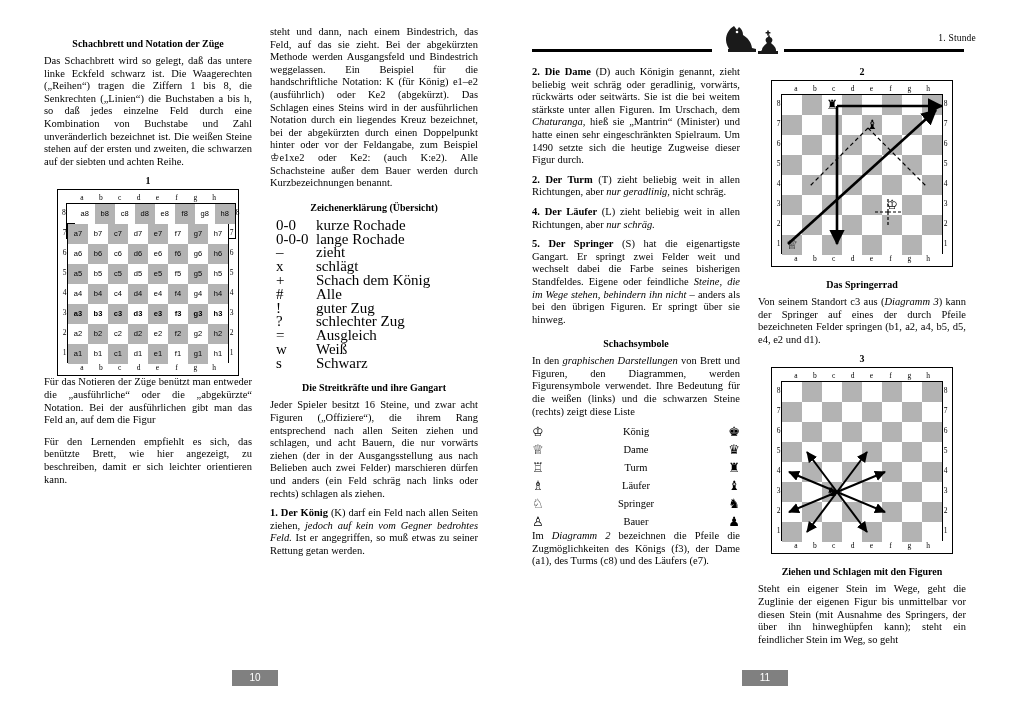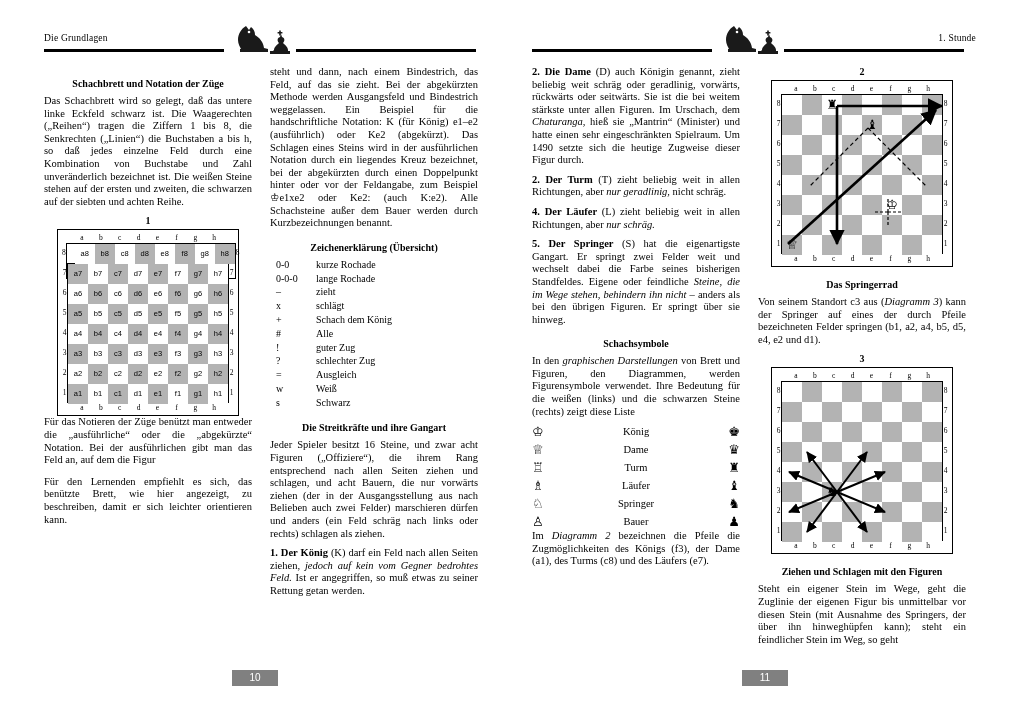--- a/index.html
+++ b/index.html
@@ -37,21 +37,21 @@
   p { margin:0 0 0 0; font-size:10.5px; line-height:12.6px; text-align:justify; hyphens:auto; }
   p + p { margin-top:7px; }
   h3.sub {
     font-size:10px; font-weight:bold; text-align:center;
     margin:11px 0 5px 0; line-height:13px;
   }
   i, em { font-style:italic; }
   b { font-weight:bold; }
 
   
-  .legend { width:100%; border-collapse:collapse; font-size:10px; margin-top:2px; }
+  .legend { width:100%; border-collapse:collapse; font-size:15px; margin-top:2px; }
   .legend td { padding:0 0 1.4px 0; vertical-align:top; line-height:12.4px; }
   .legend td.sym { width:46px; padding-left:6px; }
 
   
   .symtab { width:100%; border-collapse:collapse; font-size:10.5px; margin-top:4px; }
   .symtab td { padding:2.5px 0; line-height:13px; }
   .symtab td.l { width:26px; text-align:left; font-size:13px; font-family:"DejaVu Sans", sans-serif; }
   .symtab td.c { text-align:center; }
   .symtab td.r { width:26px; text-align:right; font-size:13px; font-family:"DejaVu Sans", sans-serif; }
   .dnum { text-align:center; font-size:10px; font-weight:bold; margin:7px 0 3px 0; }
@@ -81,33 +81,20 @@
   .page.left .folio { left:50%; transform:translateX(-50%); }
   .page.right .folio { left:50%; transform:translateX(-50%); }
 </style>
 </head>
 <body>
 
 <div class="spread">
 
   <div class="page left">
 
-    <div class="runhead">
-      <div class="rh-text">Die Grundlagen</div>
-      <div class="rule a"></div>
-      <div class="rule b"></div>
-      <svg class="knight-logo" viewBox="0 0 80 36">
-        <path d="M18 32 L46 32 L46 29 L42 28 C41 22 38 18 33 15 C33 12 32 9 29 7 L27 10 L24 6 C19 9 16 14 16 20 C16 24 18 27 19 29 L18 29 Z" fill="#1a1a1a"></path>
-        <circle cx="27" cy="12" r="1.3" fill="#fff"></circle>
-        <path d="M50 32 L66 32 L66 30 C66 27 63 25 61 23 C63 21 63 18 60 17 L59 14 L58 17 C55 18 55 21 57 23 C55 25 52 27 52 30 Z" fill="#1a1a1a"></path>
-        <rect x="57.2" y="10.5" width="1.6" height="5" fill="#1a1a1a"></rect>
-        <rect x="55.6" y="12" width="4.8" height="1.5" fill="#1a1a1a"></rect>
-        <rect x="48" y="31" width="20" height="3" fill="#1a1a1a"></rect>
-      </svg>
-    </div>
 
     <div class="cols">
 
       <div class="col">
         <h3 class="sub">Schachbrett und Notation der Züge</h3>
         <p>Das Schachbrett wird so gelegt, daß das untere linke Eckfeld schwarz ist. Die Waagerechten („Reihen“) tragen die Ziffern 1 bis 8, die Senkrechten („Linien“) die Buchstaben a bis h, so daß jedes einzelne Feld durch eine Kombination von Buchstabe und Zahl unveränderlich bezeichnet ist. Die weißen Steine stehen auf der ersten und zweiten, die schwarzen auf der siebten und achten Reihe.</p>
 
         <div class="dnum">1</div>
         <div class="board-wrap">
           <div class="filerow">
@@ -268,21 +255,21 @@
                     <span class="coordlbl">g4</span>
                   </span>
                   <span class="sq dark">
                     <span class="coordlbl">h4</span>
                   </span>
                 </span>
                 <span class="rk">4</span>
               </div>
               <div class="boardrow">
                 <span class="rk">3</span>
-                <span style="display: inline-flex; border: 1px solid rgb(0, 0, 0); height: 20px;">
+                <span style="display: inline-flex; border: 1px solid rgb(0, 0, 0); height: 20px; font-weight: bold;">
                   <span class="sq dark">
                     <span class="coordlbl">a3</span>
                   </span>
                   <span class="sq light">
                     <span class="coordlbl">b3</span>
                   </span>
                   <span class="sq dark">
                     <span class="coordlbl">c3</span>
                   </span>
                   <span class="sq light">

